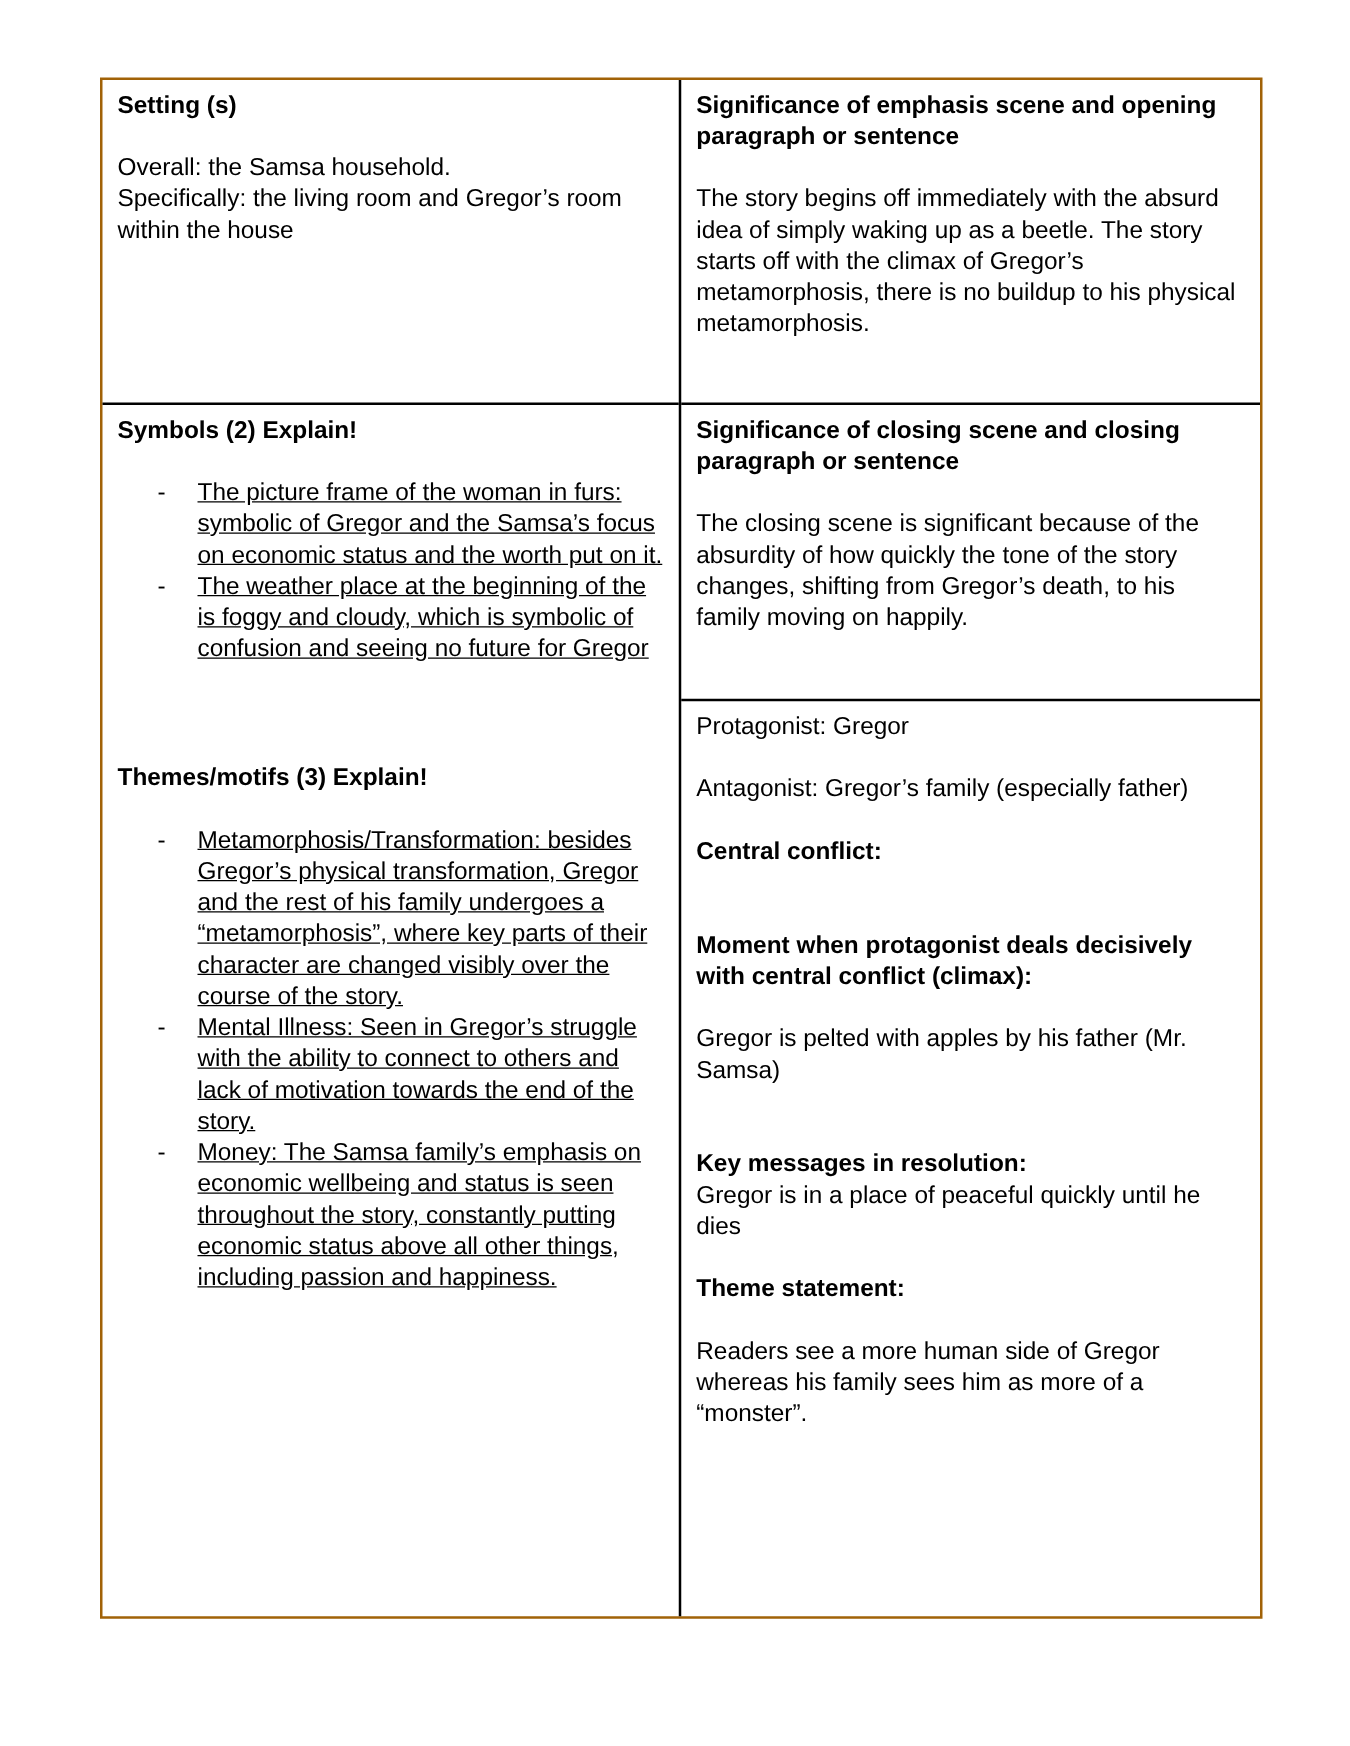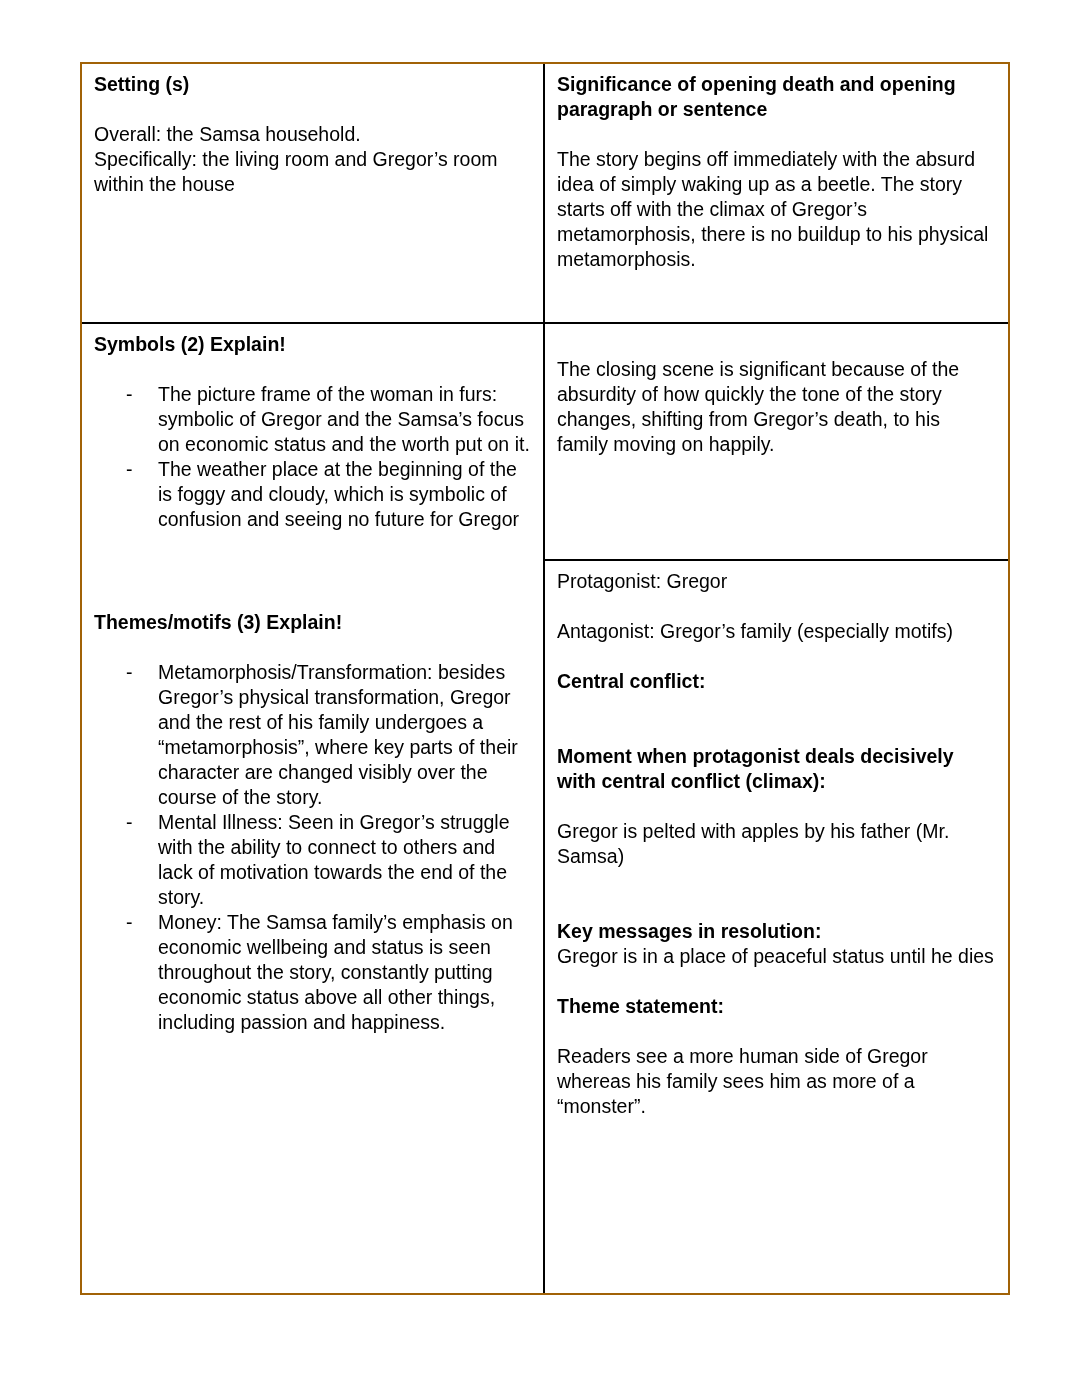--- a/index.html
+++ b/index.html
@@ -60,20 +60,21 @@
   .bullet-item .marker {
     flex: 0 0 32px;
     padding-left: 32px;
     box-sizing: content-box;
   }
   .bullet-item .marker::before {
     content: "-";
   }
   .bullet-item .bullet-text {
     flex: 1 1 auto;
+    text-decoration: underline;
   }
 </style>
 </head>
 <body>
 
 <div class="doc-table">
 
   <div class="col col-left">
 
     <div class="cell cell-h260 cell-border-bottom">
@@ -111,42 +112,43 @@
           <span class="marker"></span>
           <span class="bullet-text">Money: The Samsa family’s emphasis on economic wellbeing and status is seen throughout the story, constantly putting economic status above all other things, including passion and happiness.</span>
         </div>
       </div>
     </div>
   </div>
 
   <div class="col">
 
     <div class="cell cell-h260 cell-border-bottom">
-      <div class="heading">Significance of opening death and opening paragraph or sentence</div>
+      <div class="heading">Significance of emphasis scene and opening paragraph or sentence</div>
       <div class="gap1">The story begins off immediately with the absurd idea of simply waking up as a beetle. The story starts off with the climax of Gregor’s metamorphosis, there is no buildup to his physical metamorphosis.</div>
     </div>
 
     <div class="cell cell-h237 cell-border-bottom">
+      <div class="heading">Significance of closing scene and closing paragraph or sentence</div>
       <div class="gap1">The closing scene is significant because of the absurdity of how quickly the tone of the story changes, shifting from Gregor’s death, to his family moving on happily.</div>
     </div>
 
     <div class="cell cell-grow">
       <div>
         <span class="b">Protagonist:</span><span> Gregor</span>
       </div>
 
       <div class="gap1">
-        <span class="b">Antagonist:</span><span> Gregor’s family (especially motifs)</span>
+        <span class="b">Antagonist:</span><span> Gregor’s family (especially father)</span>
       </div>
 
       <div class="heading gap1">Central conflict:</div>
 
       <div class="heading gap2">Moment when protagonist deals decisively with central conflict (climax):</div>
       <div class="gap1">Gregor is pelted with apples by his father (Mr. Samsa)</div>
 
       <div class="heading gap2">Key messages in resolution:</div>
-      <div>Gregor is in a place of peaceful status until he dies</div>
+      <div>Gregor is in a place of peaceful quickly until he dies</div>
 
       <div class="heading gap1">Theme statement:</div>
       <div class="gap1">Readers see a more human side of Gregor whereas his family sees him as more of a “monster”.</div>
     </div>
   </div>
 </div>
 
 </body></html>

